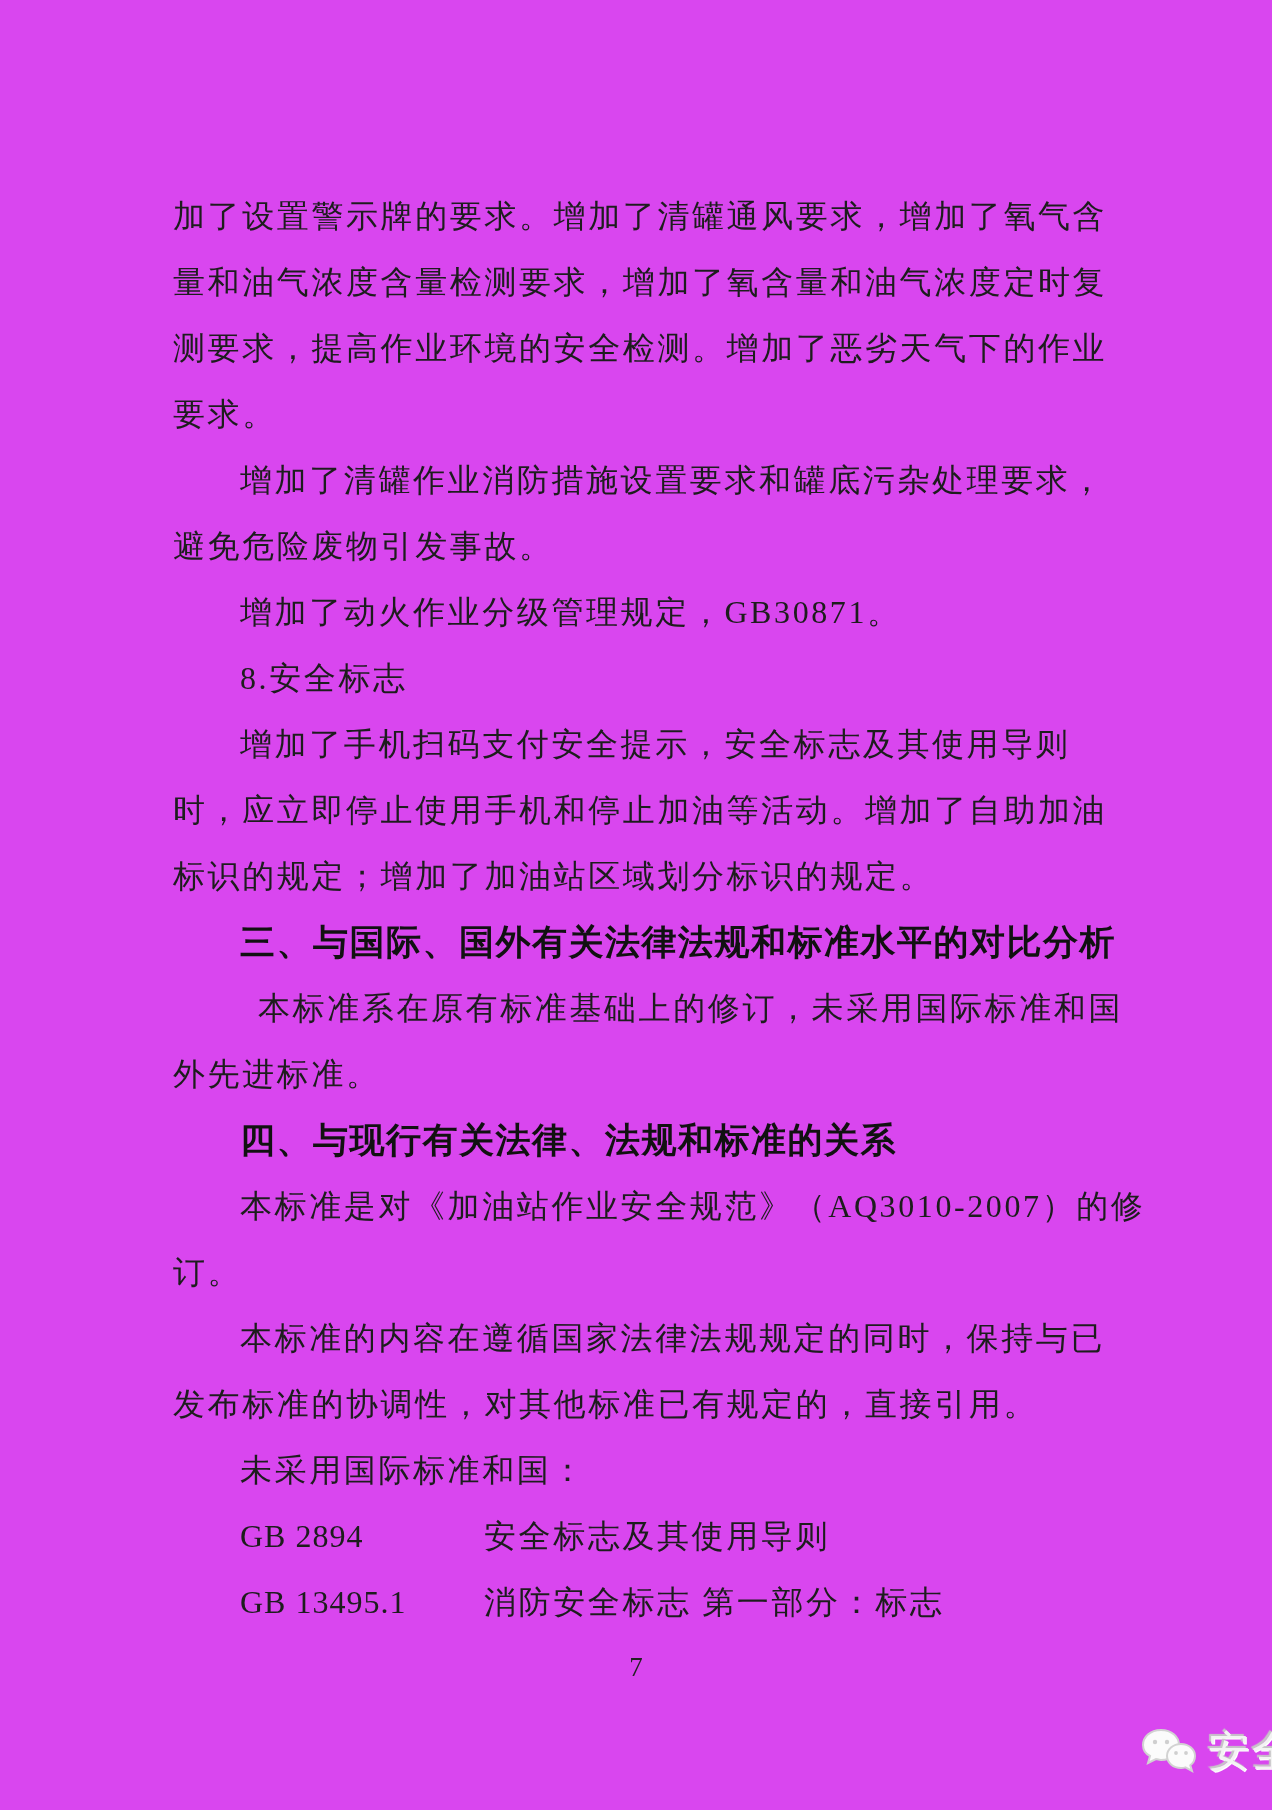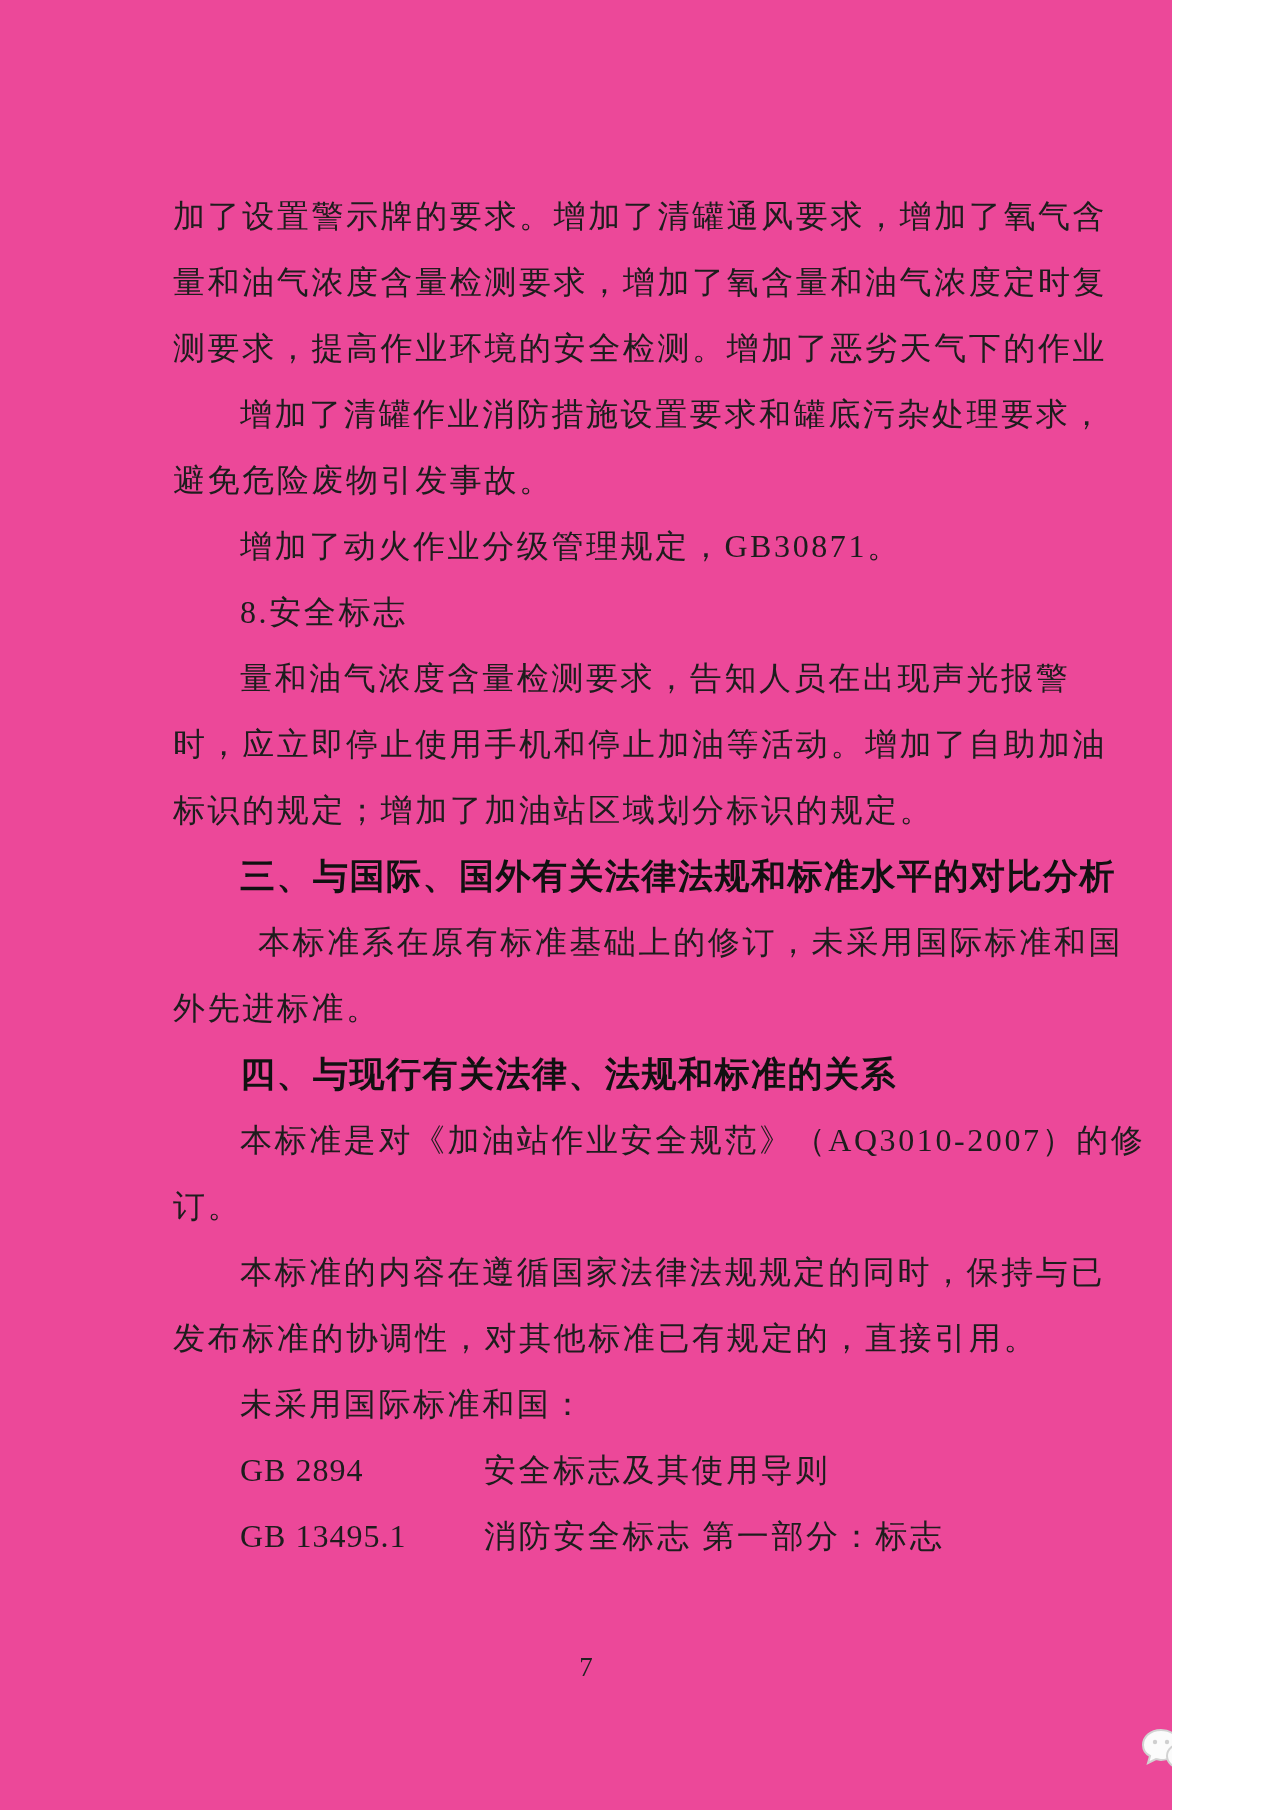--- a/index.html
+++ b/index.html
@@ -1,20 +1,20 @@
 <!DOCTYPE html>
 <html><head>
 <meta charset="utf-8">
 <style>
   html,body{margin:0;padding:0;background:#ffffff;}
   .page{
     position:relative;
-    width:1172px;
+    width:1272px;
     height:1810px;
-    background:#ec4899;
+    background:#d946ef;
     overflow:hidden;
     font-family:"Liberation Serif","DejaVu Serif",serif;
     color:#1d1d1d;
   }
   .text-block{
     position:absolute;
     left:173px;
     top:183px;
     width:934px;
   }
@@ -70,25 +70,26 @@
 </style>
 </head>
 <body>
 
 <div class="page">
 
   <div class="text-block">
     <div class="line">加了设置警示牌的要求。增加了清罐通风要求，增加了氧气含</div>
     <div class="line">量和油气浓度含量检测要求，增加了氧含量和油气浓度定时复</div>
     <div class="line">测要求，提高作业环境的安全检测。增加了恶劣天气下的作业</div>
+    <div class="line">要求。</div>
     <div class="line indent">增加了清罐作业消防措施设置要求和罐底污杂处理要求，</div>
     <div class="line">避免危险废物引发事故。</div>
     <div class="line indent">增加了动火作业分级管理规定，GB30871。</div>
     <div class="line indent">8.安全标志</div>
-    <div class="line indent">量和油气浓度含量检测要求，告知人员在出现声光报警</div>
+    <div class="line indent">增加了手机扫码支付安全提示，安全标志及其使用导则</div>
     <div class="line">时，应立即停止使用手机和停止加油等活动。增加了自助加油</div>
     <div class="line">标识的规定；增加了加油站区域划分标识的规定。</div>
     <div class="line heading indent">三、与国际、国外有关法律法规和标准水平的对比分析</div>
     <div class="line indent-lg">本标准系在原有标准基础上的修订，未采用国际标准和国</div>
     <div class="line">外先进标准。</div>
     <div class="line heading indent">四、与现行有关法律、法规和标准的关系</div>
     <div class="line indent">本标准是对《加油站作业安全规范》（AQ3010-2007）的修</div>
     <div class="line">订。</div>
     <div class="line indent">本标准的内容在遵循国家法律法规规定的同时，保持与已</div>
     <div class="line">发布标准的协调性，对其他标准已有规定的，直接引用。</div>

